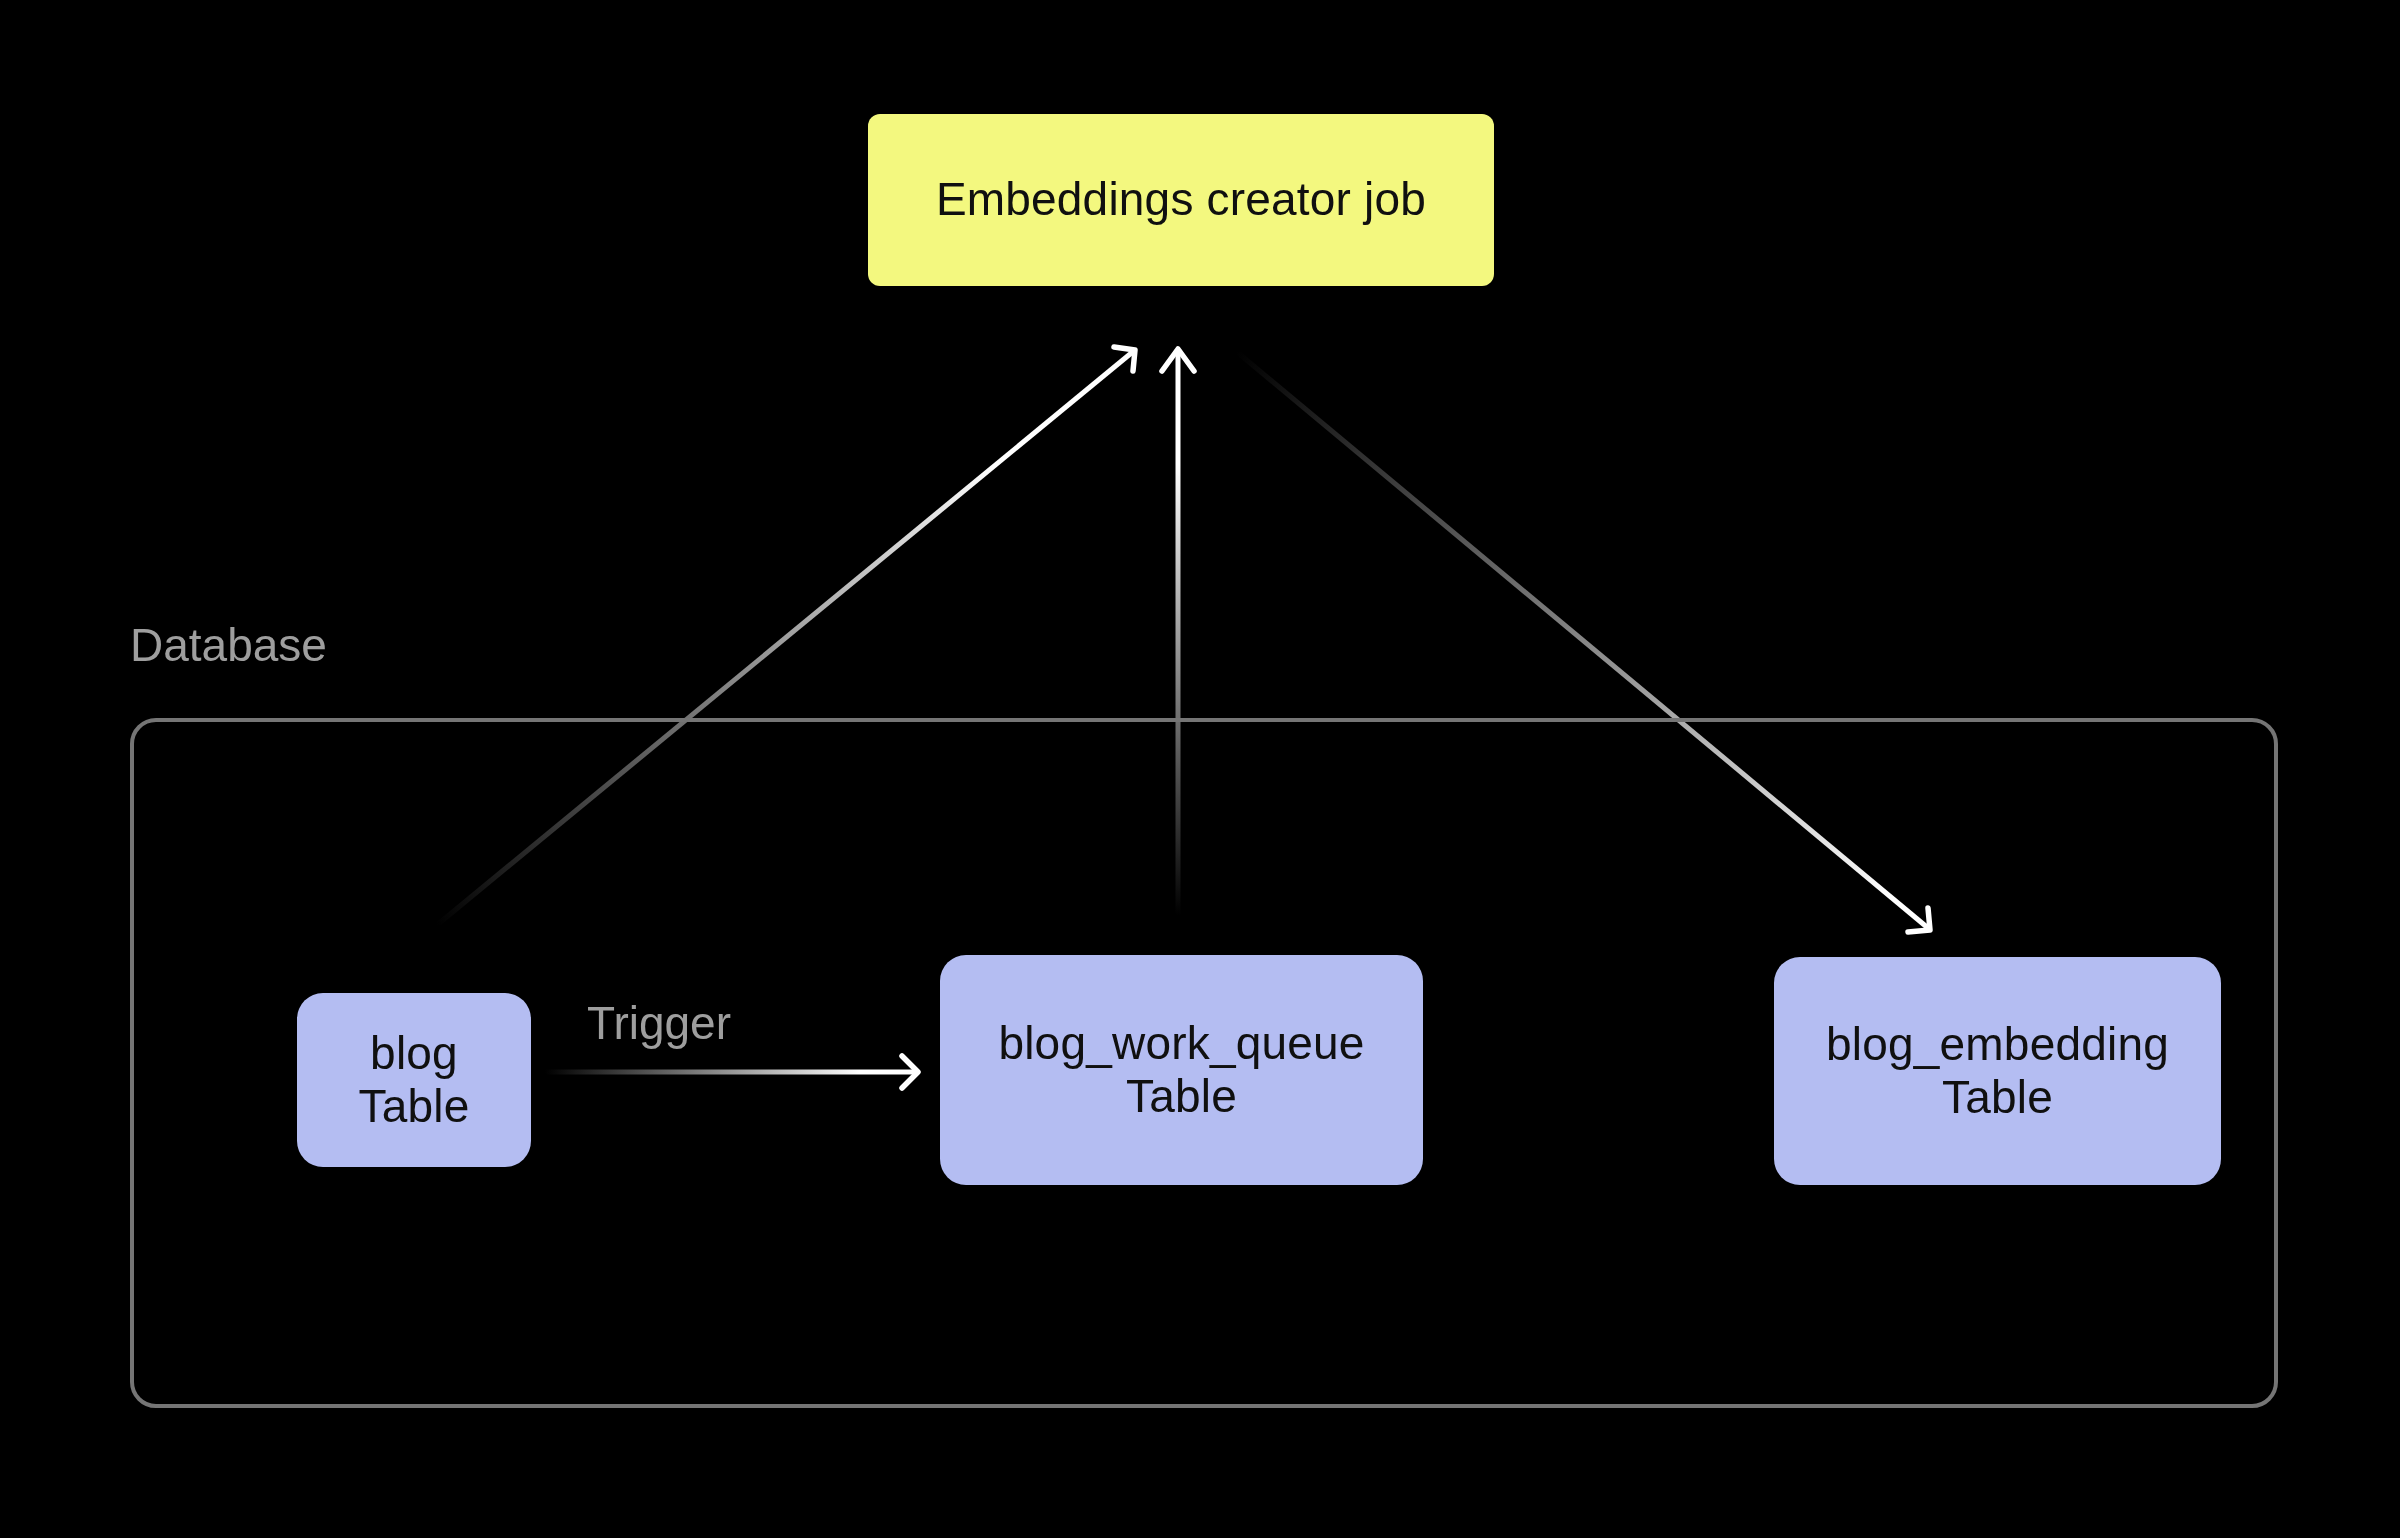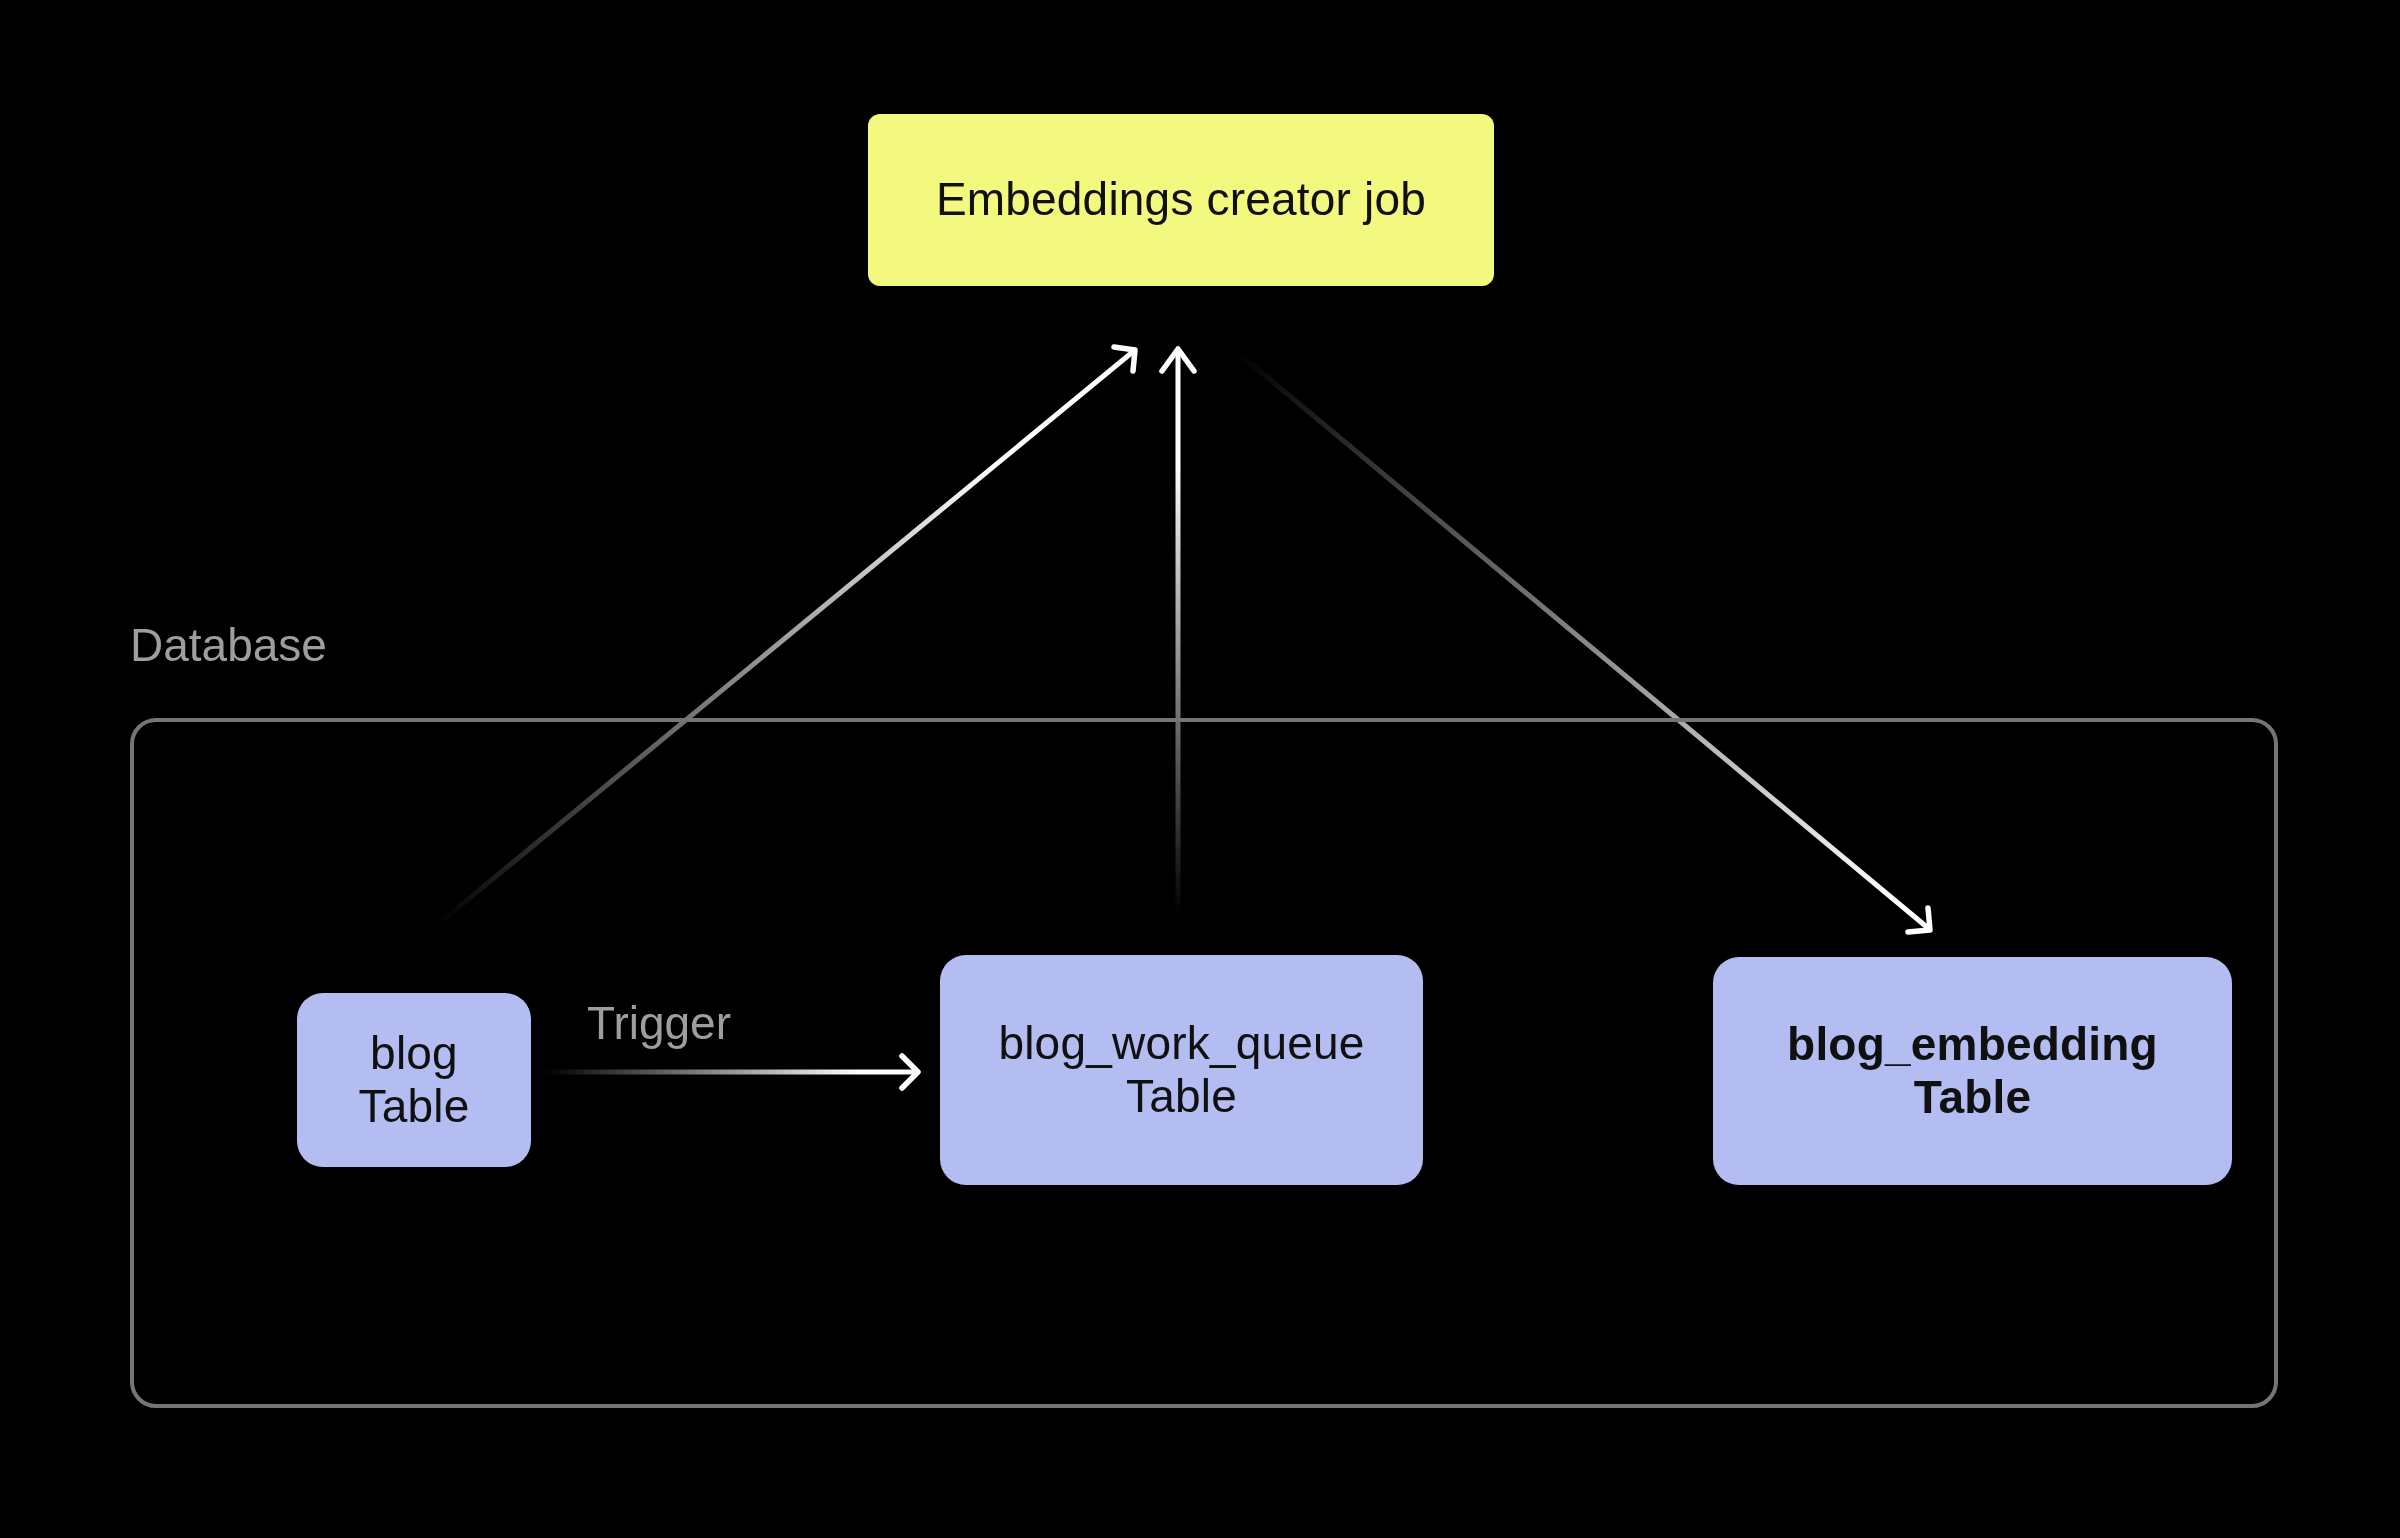--- a/index.html
+++ b/index.html
@@ -32,21 +32,21 @@
     left:868px;top:114px;width:626px;height:172px;
     background:var(--job-fill,#f3f87f);
     border-radius:12px;
   }
   .table-box{
     background:var(--table-fill,#b4bdf2);
     border-radius:26px;
   }
   .table-box.blog{left:297px;top:957px;width:234px;height:174px;margin-top:36px;}
   .table-box.work-queue{left:940px;top:955px;width:483px;height:230px;}
-  .table-box.embedding{left:1713px;top:957px;width:519px;height:228px;font-weight:bold;}
+  .table-box.embedding{left:1774px;top:957px;width:447px;height:228px;}
 
   .db-label{
     position:absolute;left:130px;top:618px;
     color:var(--muted-text,#9e9e9e);
     font-size:46px;line-height:1.2;
   }
   .db-container{
     position:absolute;left:130px;top:718px;width:2148px;height:690px;
     border:4px solid var(--container-border,#757575);
     border-radius:26px;

